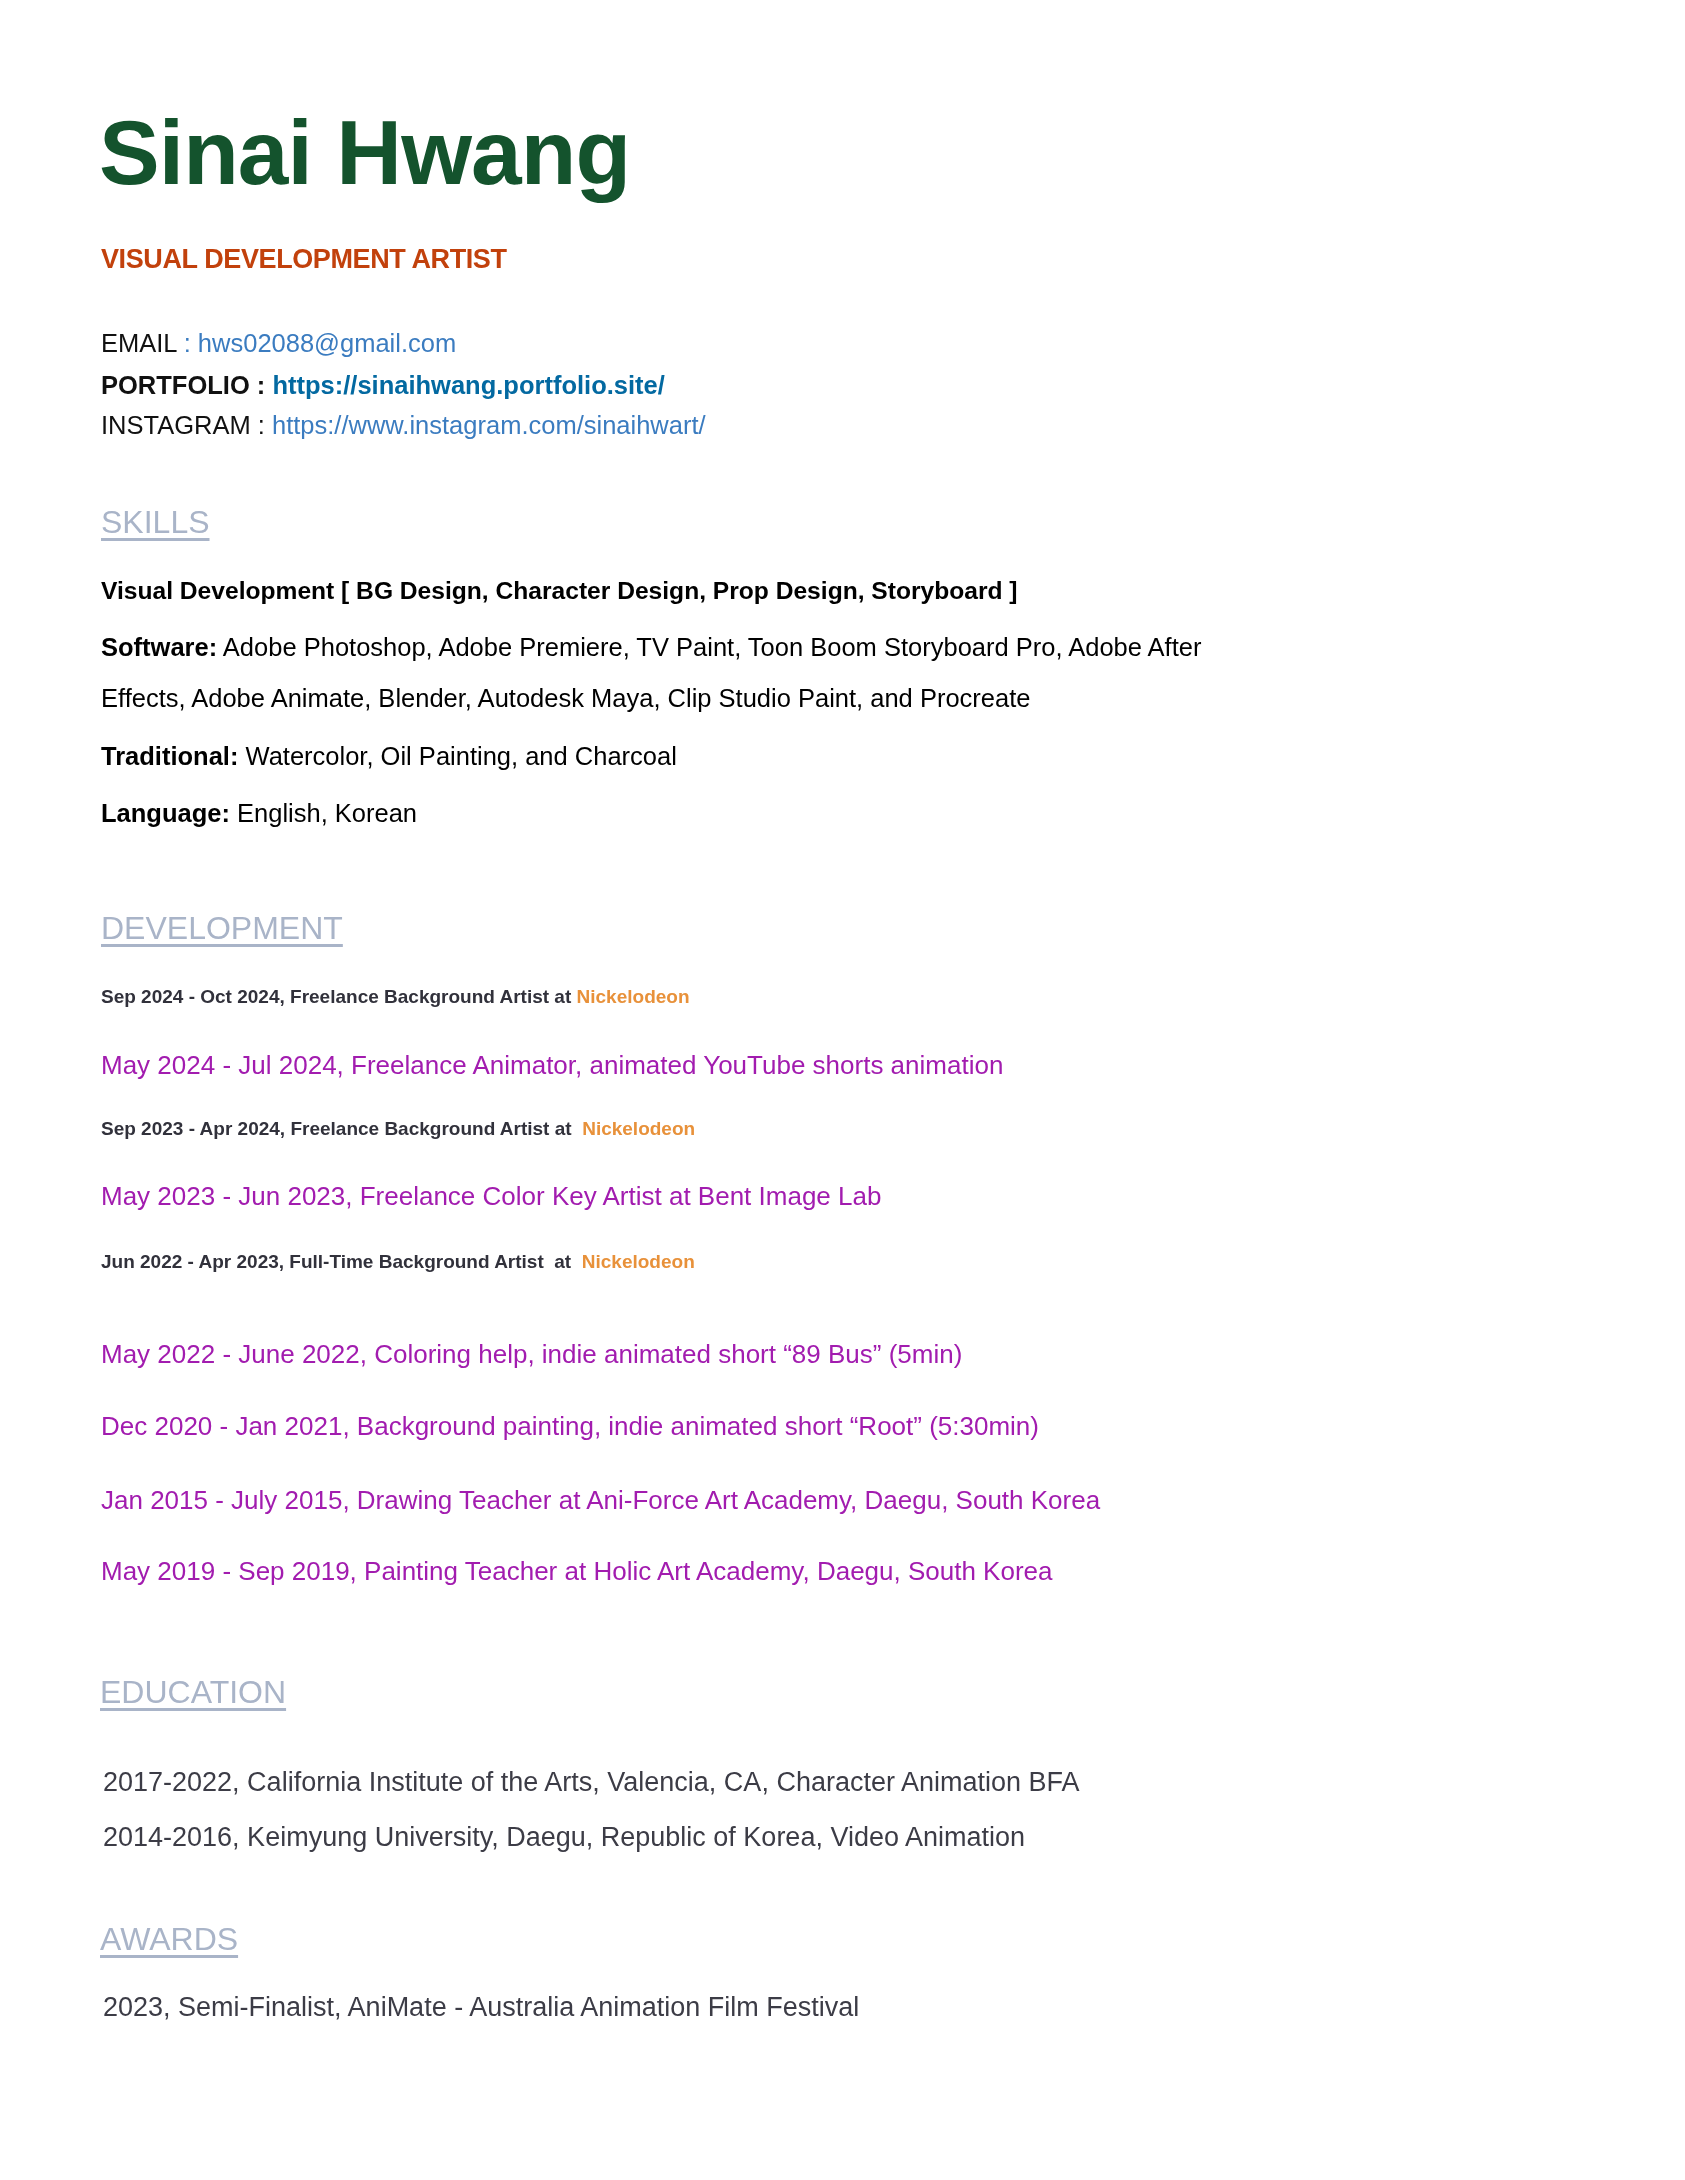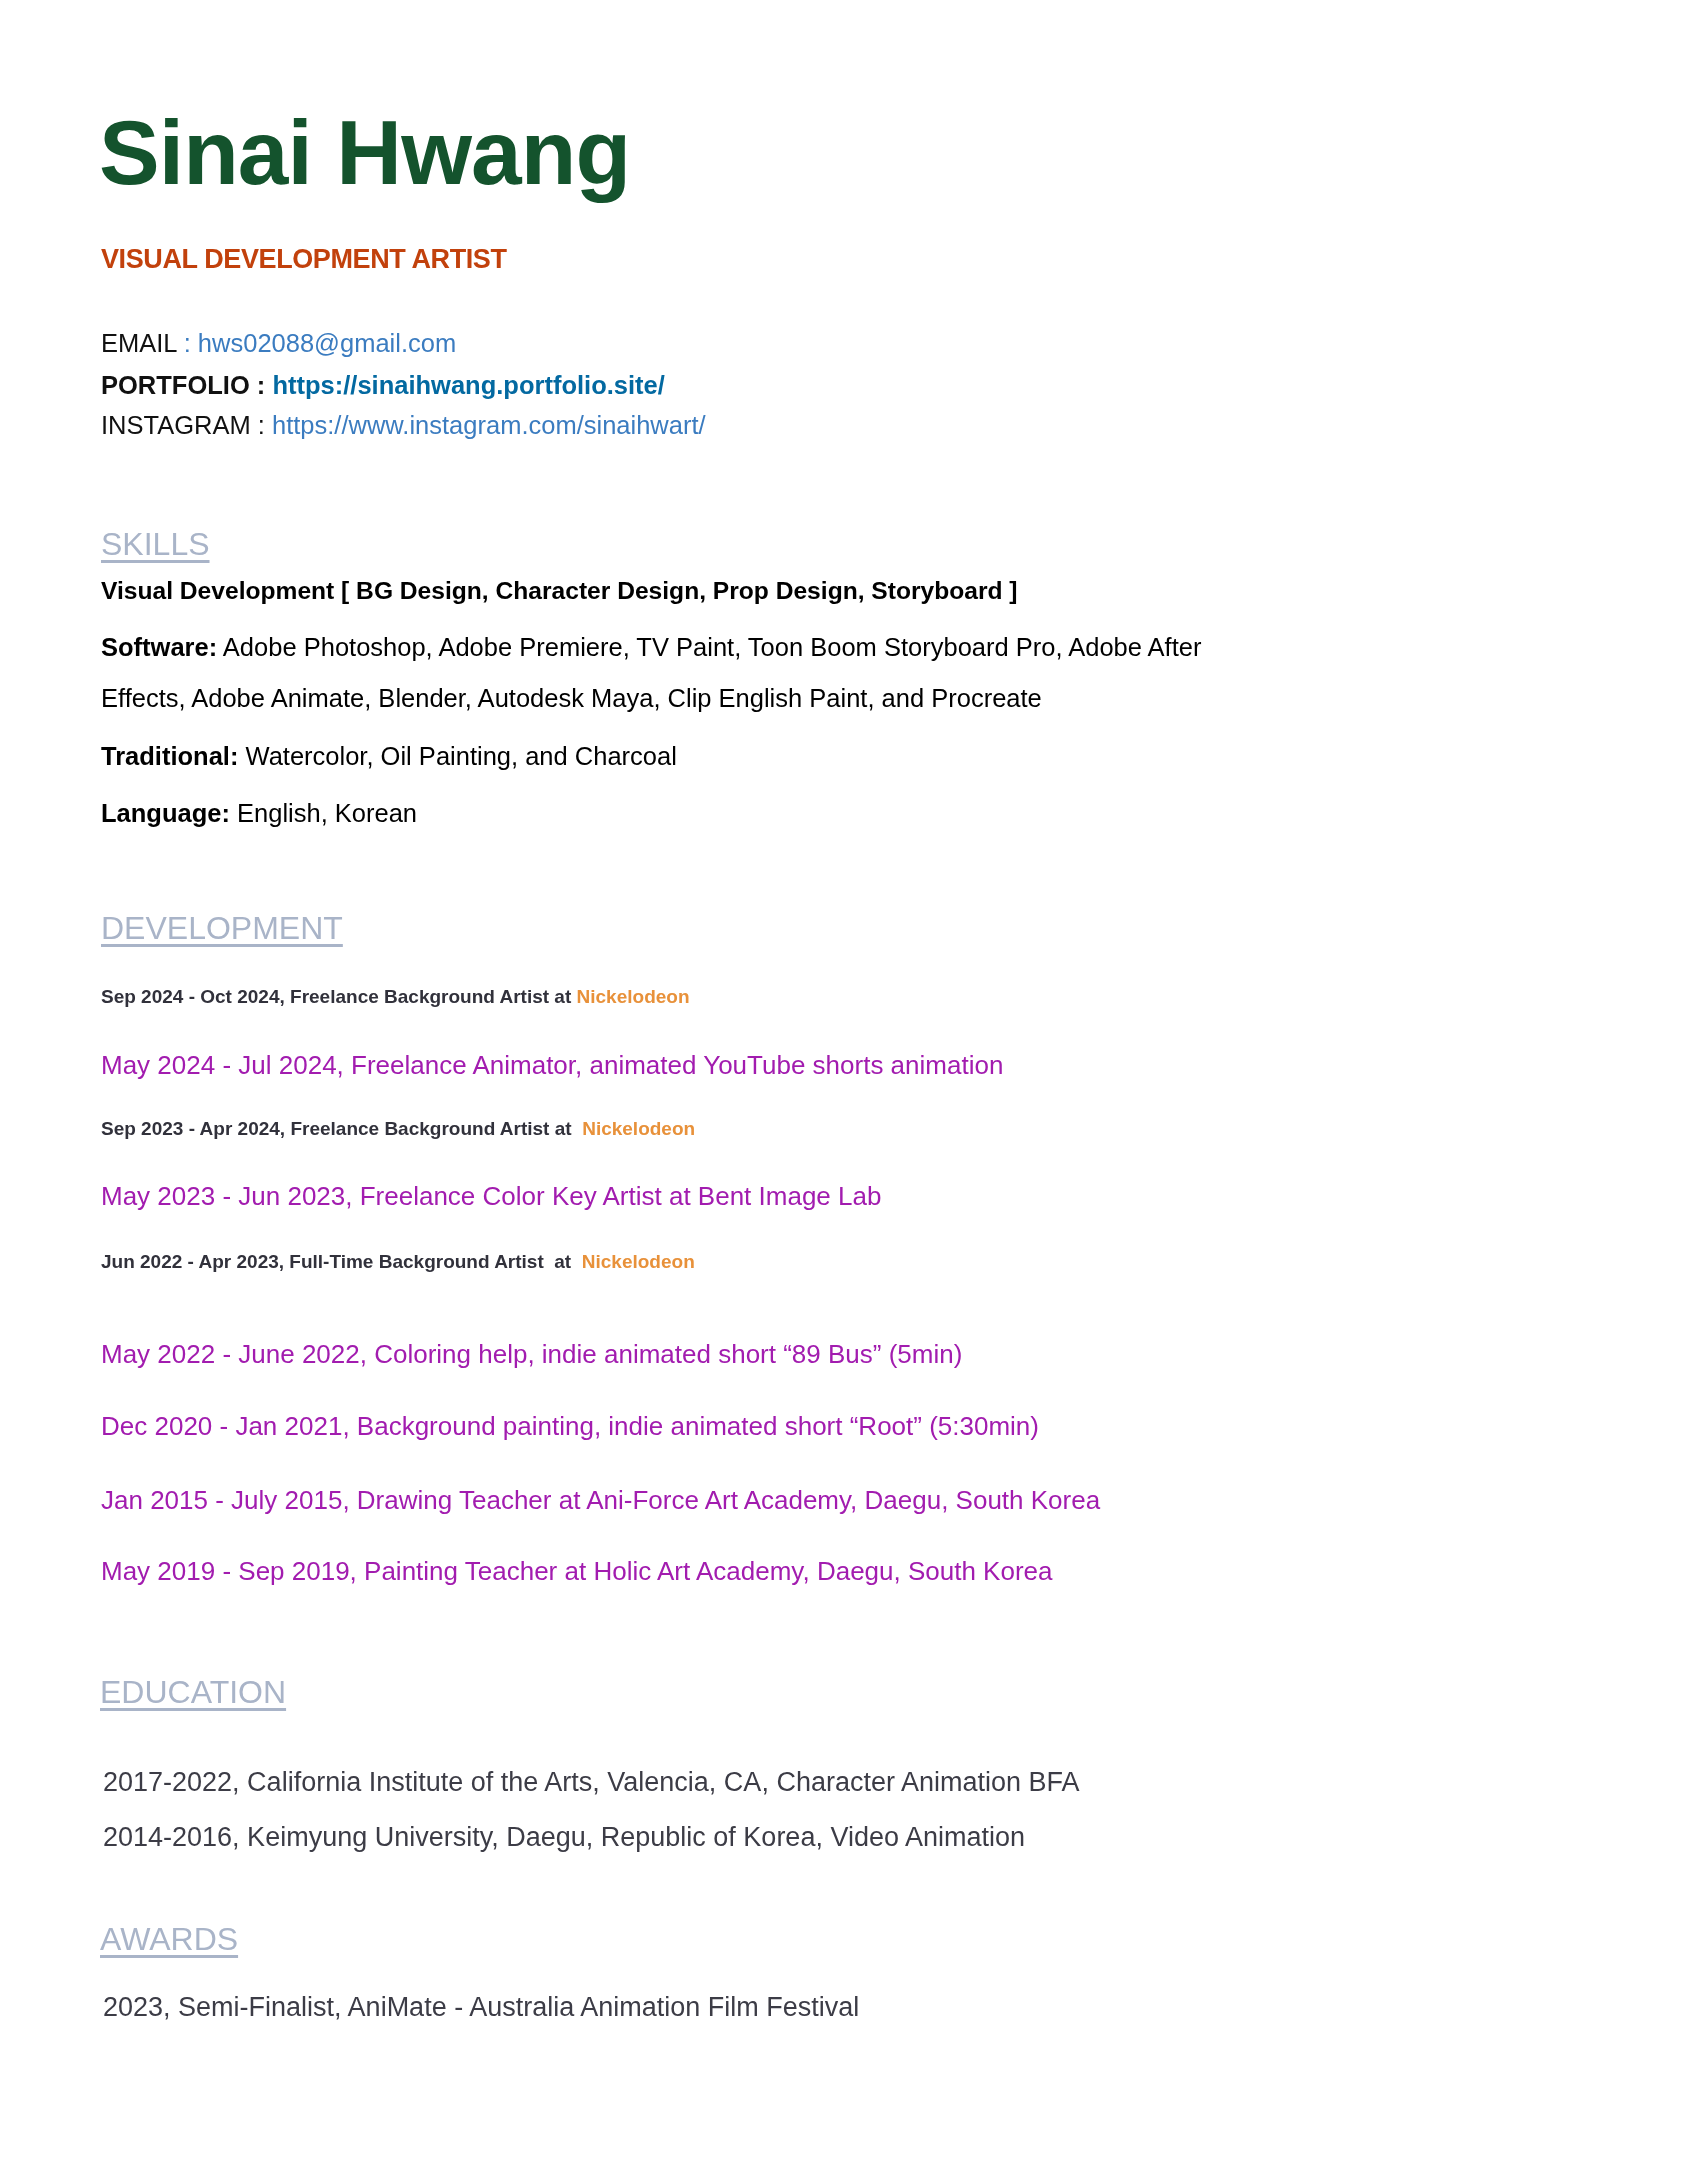--- a/index.html
+++ b/index.html
@@ -31,26 +31,26 @@
 <div class="line contact" style="top:331px">
   <span>EMAIL</span><span class="link-light"> : </span><span class="link-light">hws02088@gmail.com</span>
 </div>
 <div class="line contact" style="top:373px">
   <span class="lbl-bold">PORTFOLIO : </span><span class="link-dark">https://sinaihwang.portfolio.site/</span>
 </div>
 <div class="line contact" style="top:413px">
   <span>INSTAGRAM : </span><span class="link-light">https://www.instagram.com/sinaihwart/</span>
 </div>
 
-<div class="line heading" style="top:528px">SKILLS</div>
+<div class="line heading" style="top:506px">SKILLS</div>
 <div class="line skill" style="top:579px; font-weight:bold; font-size:24.6px;">Visual Development [ BG Design, Character Design, Prop Design, Storyboard ]</div>
 <div class="line skill" style="top:635px">
   <b>Software:</b><span> Adobe Photoshop, Adobe Premiere, TV Paint, Toon Boom Storyboard Pro, Adobe After</span>
 </div>
-<div class="line skill" style="top:686px">Effects, Adobe Animate, Blender, Autodesk Maya, Clip English Paint, and Procreate</div>
+<div class="line skill" style="top:686px">Effects, Adobe Animate, Blender, Autodesk Maya, Clip Studio Paint, and Procreate</div>
 <div class="line skill" style="top:744px">
   <b>Traditional:</b><span> Watercolor, Oil Painting, and Charcoal</span>
 </div>
 <div class="line skill" style="top:801px">
   <b>Language:</b><span> English, Korean</span>
 </div>
 
 <div class="line heading" style="top:912px">DEVELOPMENT</div>
 
 <div class="line exp bold" style="top:987px">

